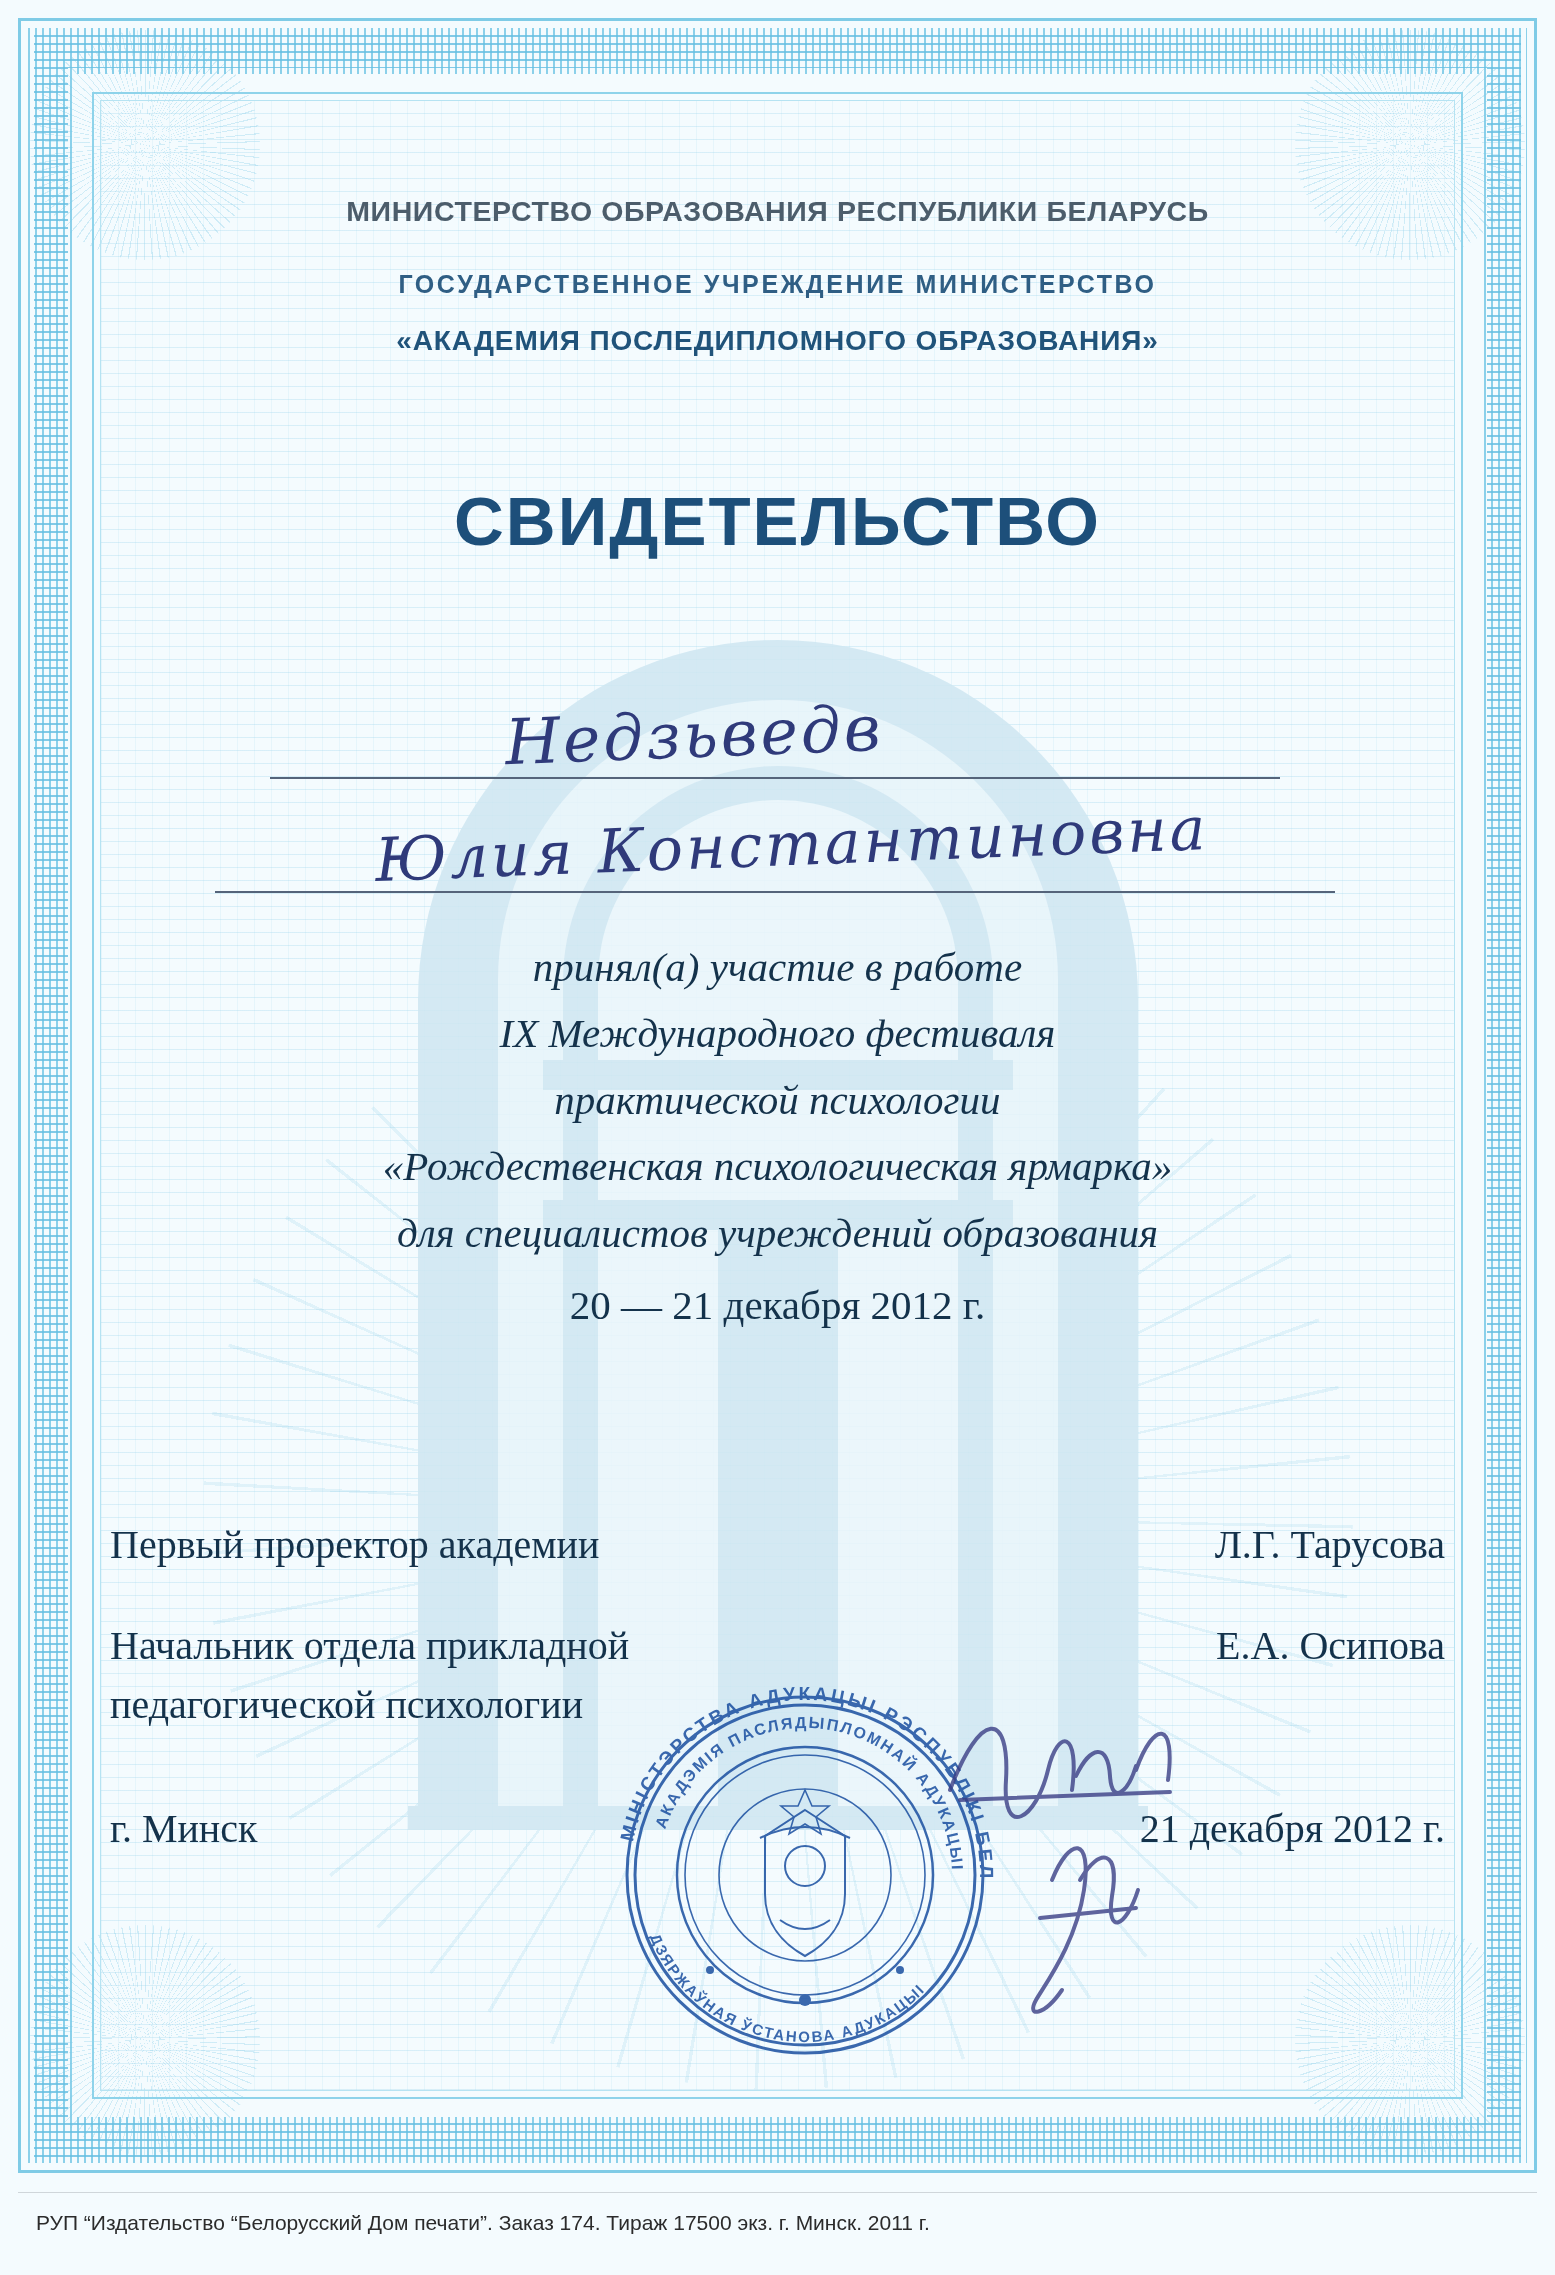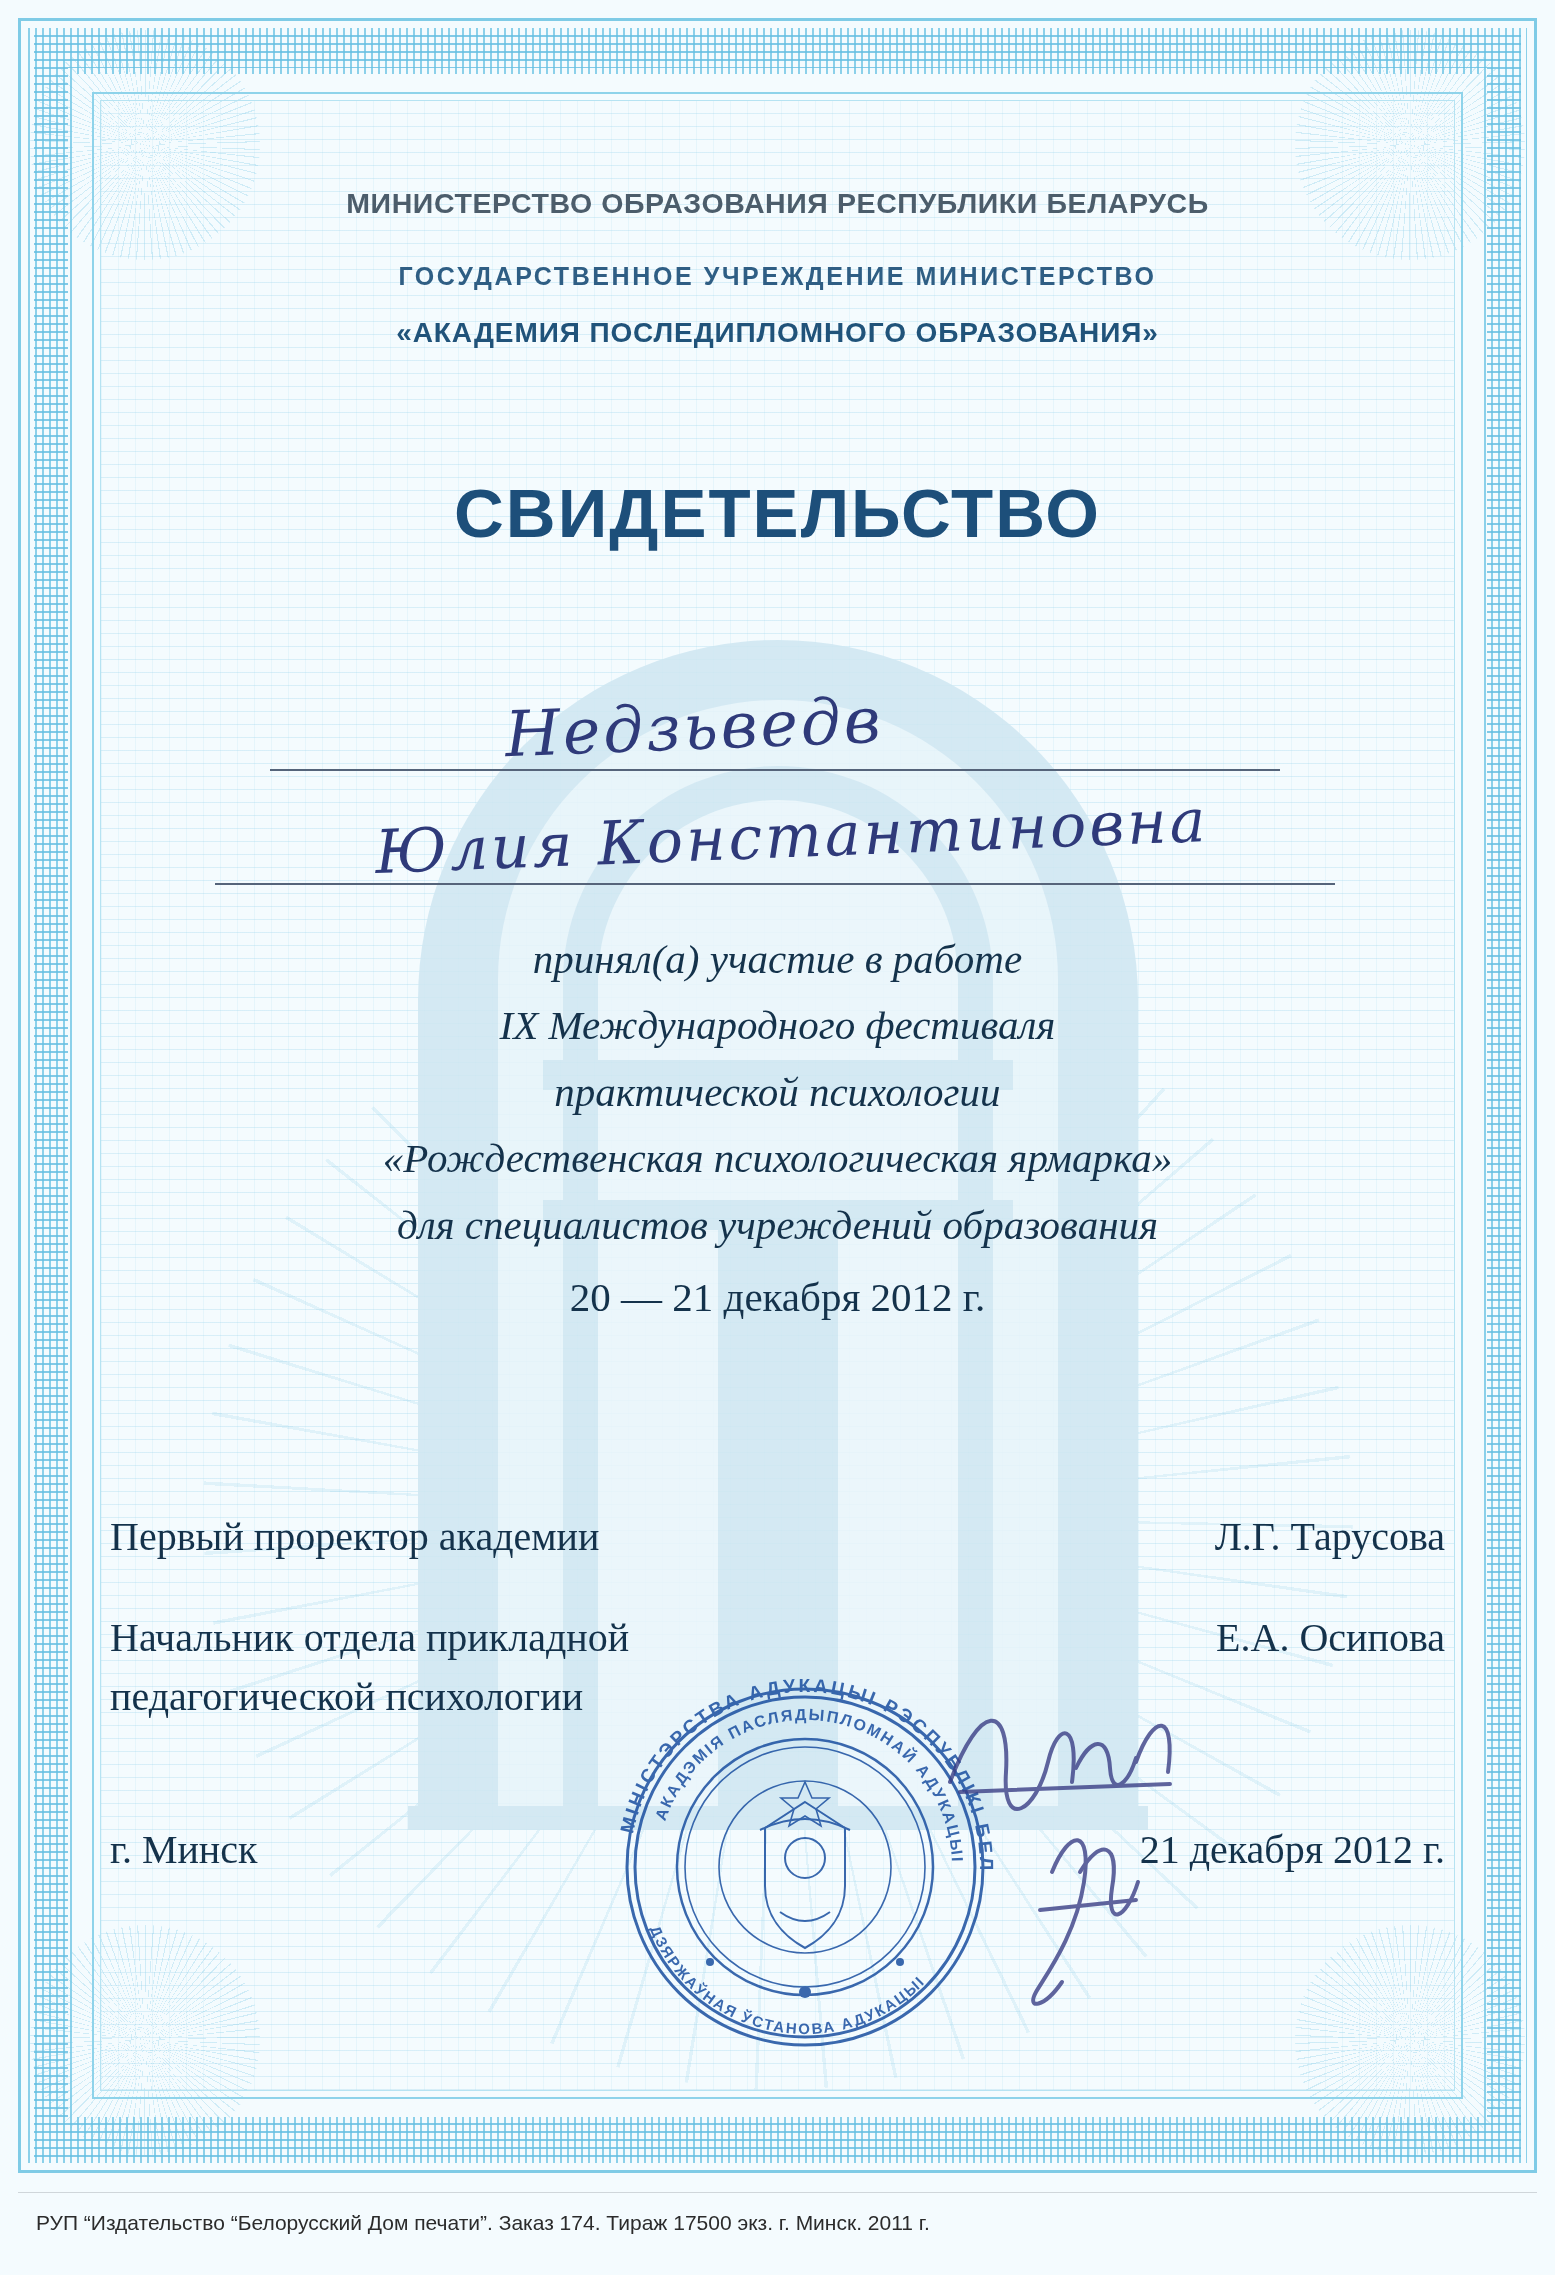--- a/index.html
+++ b/index.html
@@ -182,21 +182,21 @@
     height: 1150px;
     background:
       repeating-conic-gradient(from 0deg at 50% 50%, rgba(140,205,232,0.45) 0deg 0.35deg, rgba(255,255,255,0) 0.35deg 7deg);
     border-radius: 50%;
     opacity: .5;
   }
 
   
   .content {
     position: absolute;
-    left: 110px; top: 102px;
+    left: 110px; top: 110px;
     width: 1335px;
     height: 1975px;
   }
 
   .ministry {
     text-align: center;
     margin-top: 85px;
     font-family: "Liberation Sans", sans-serif;
     font-size: 28.5px;
     font-weight: 600;
@@ -300,21 +300,21 @@
     line-height: 1.48;
   }
   .sign-row + .sign-row { margin-top: 42px; }
   .sign-left { max-width: 800px; }
   .sign-right { text-align: right; white-space: nowrap; }
   .place-row {
     display: flex;
     justify-content: space-between;
     font-size: 40px;
     color: #14324b;
-    margin-top: 99px;
+    margin-top: 70px;
   }
 
   
   .stamp {
     position: absolute;
     left: 480px;
     top: 1560px;
     width: 430px;
     height: 400px;
     pointer-events: none;

